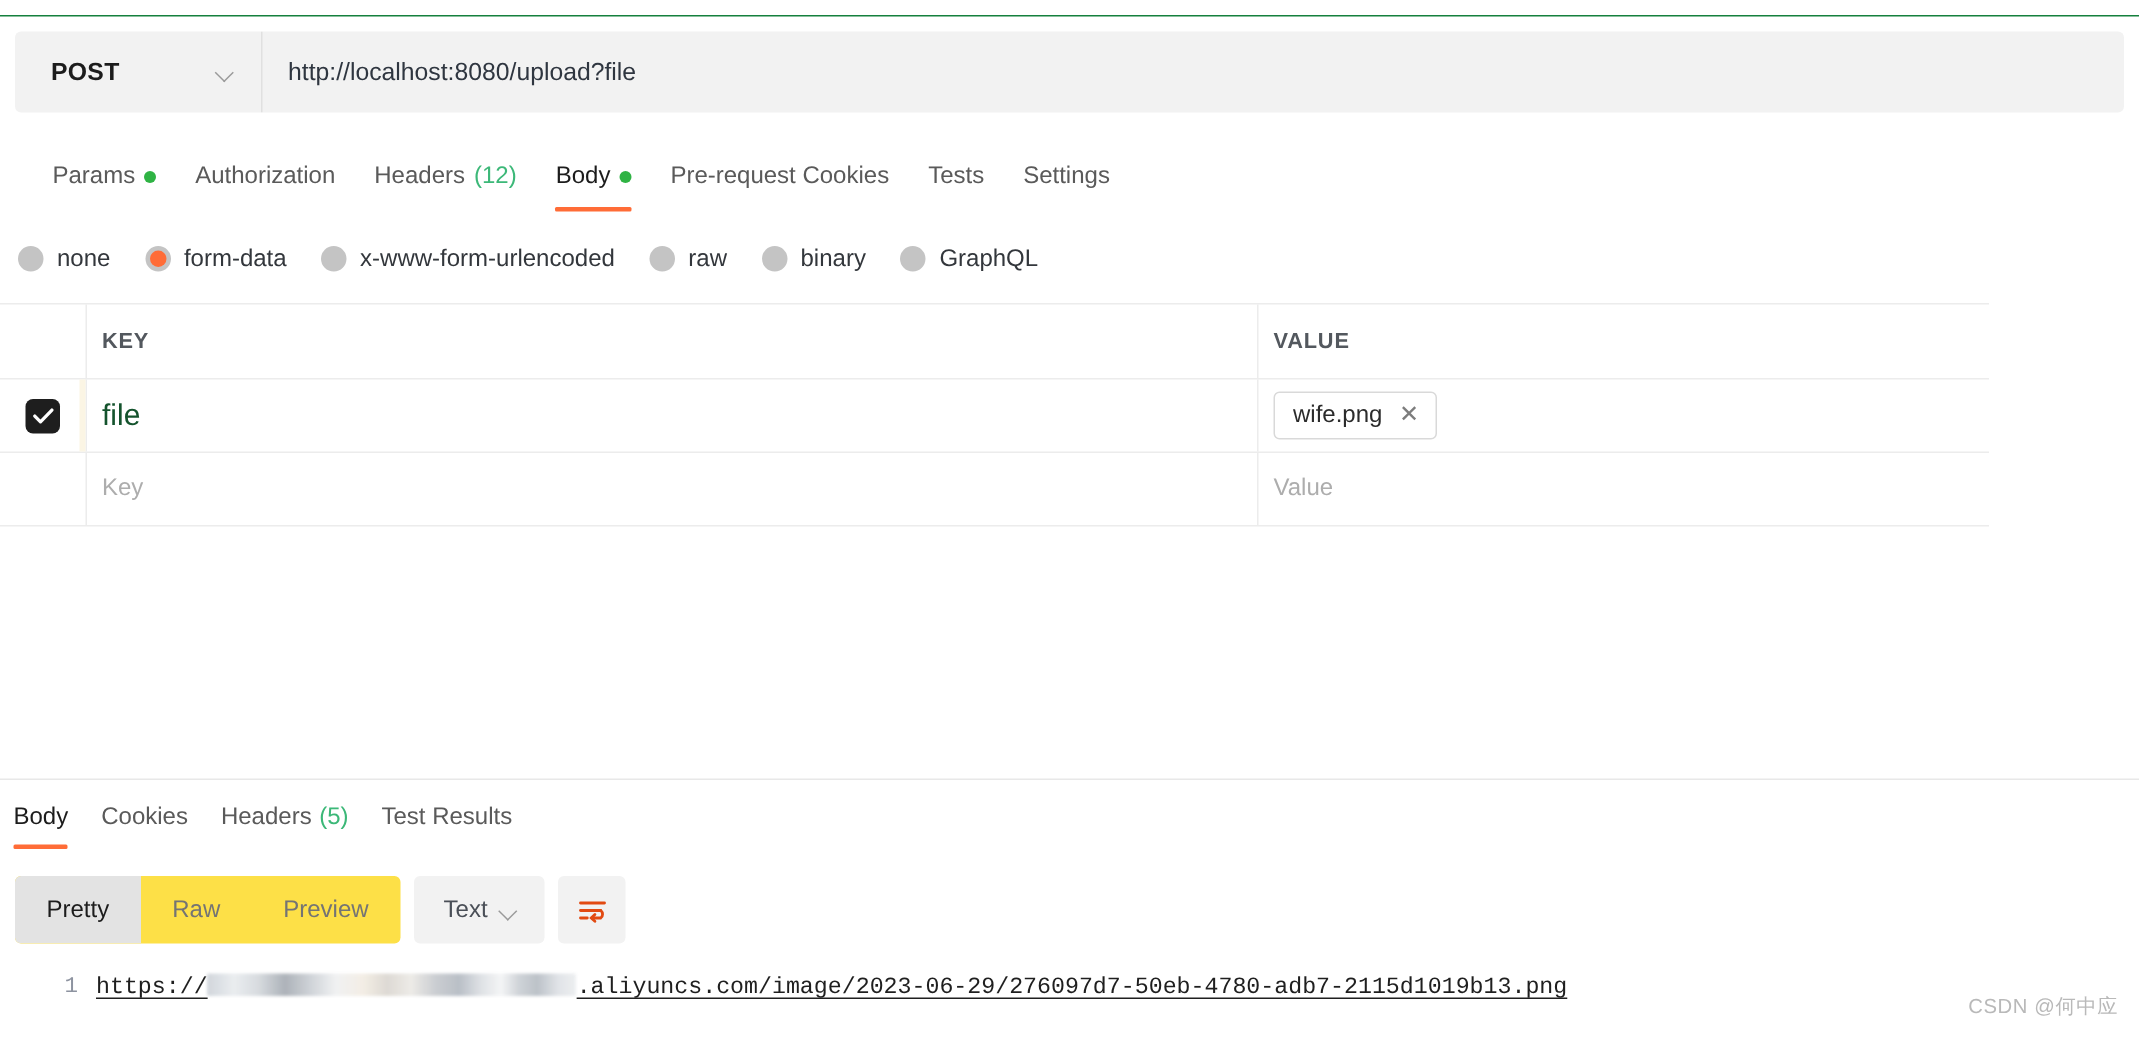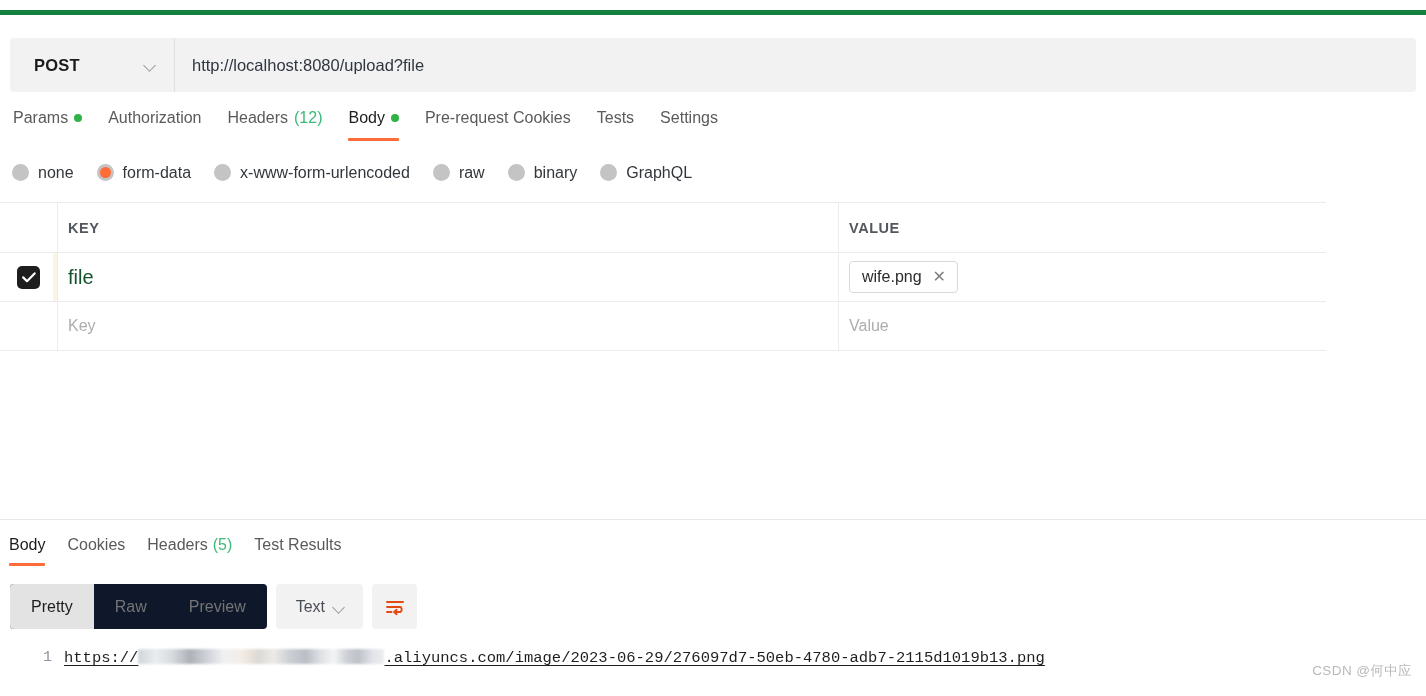--- a/index.html
+++ b/index.html
@@ -15,22 +15,22 @@
     height: 696px;
     background: #ffffff;
     overflow: hidden;
   }
 
   
   .urlbar-wrap {
     position: absolute;
     left: 0; top: 10px;
     width: 1426px;
-    border-top: 5px solid #15803d;
-    padding: 23px 10px 0 10px;
+    border-top: 1px solid #15803d;
+    padding: 10px 10px 0 10px;
   }
   .urlbar {
     display: flex;
     align-items: stretch;
     height: 54px;
     background: #f2f2f2;
     border-radius: 4px;
     overflow: hidden;
   }
   .method-sel {
@@ -77,21 +77,21 @@
   }
 
   
   .req-tabs {
     position: absolute;
     left: 0; top: 100px;
     width: 1176px;
     height: 42px;
     display: flex;
     align-items: flex-start;
-    padding-left: 0;
+    padding-left: 22px;
   }
   .rtab {
     position: relative;
     display: flex;
     align-items: center;
     gap: 6px;
     height: 36px;
     padding: 0 13px;
     font-size: 16px;
     color: #5a5a5a;
@@ -282,21 +282,21 @@
     left: 10px; top: 584px;
     height: 45px;
     display: flex;
     align-items: center;
     gap: 9px;
   }
   .seg {
     display: flex;
     align-items: stretch;
     height: 45px;
-    background: #0f172a;
+    background: #fde047;
     border-radius: 4px;
     overflow: hidden;
   }
   .segbtn {
     display: flex;
     align-items: center;
     padding: 0 21px;
     font-size: 16px;
     color: #747474;
     cursor: pointer;

